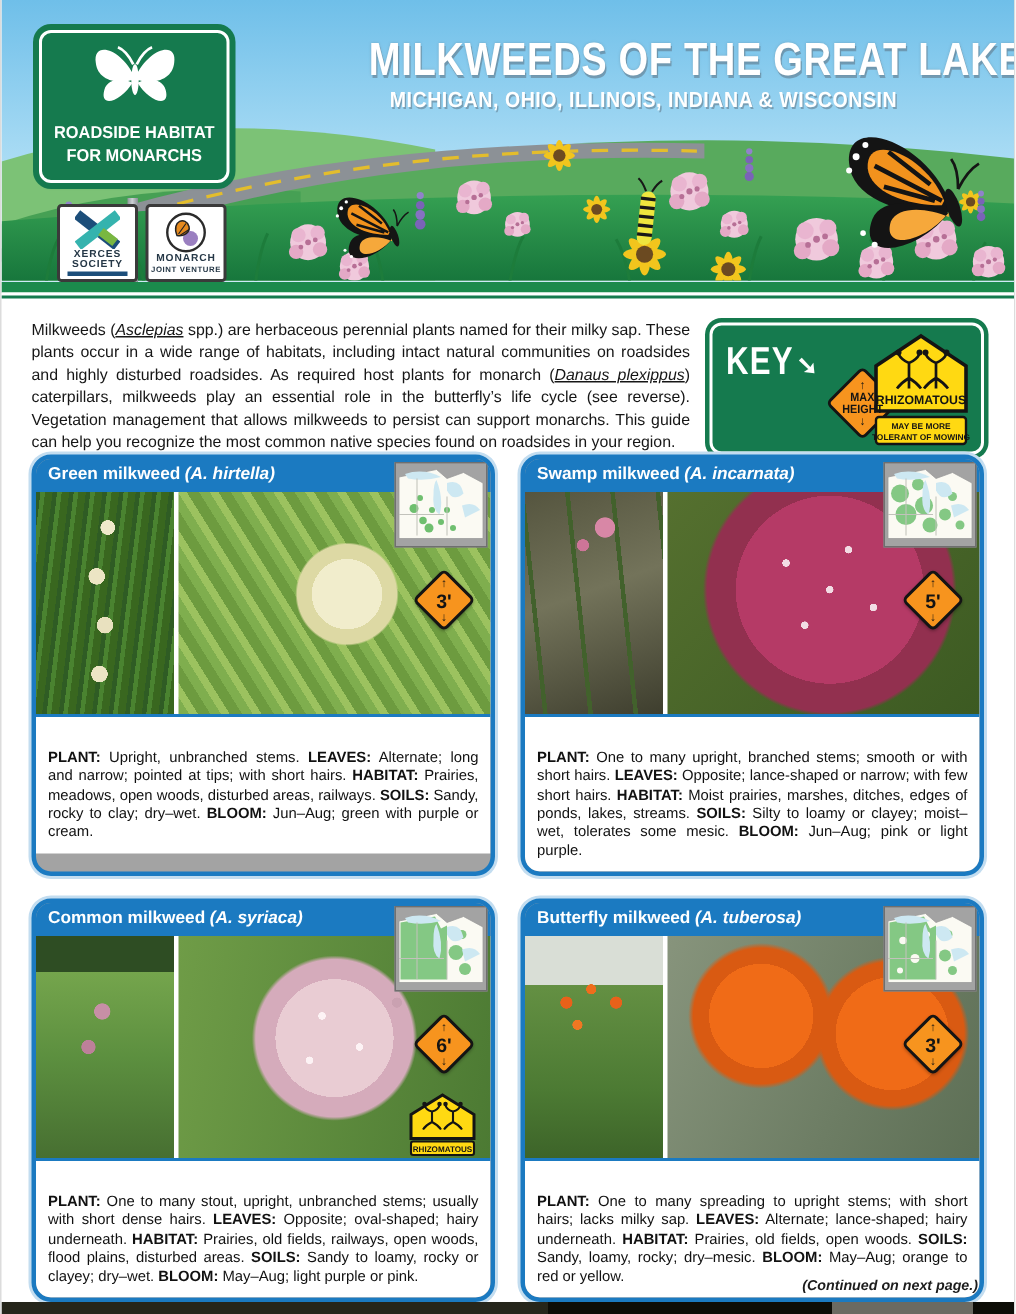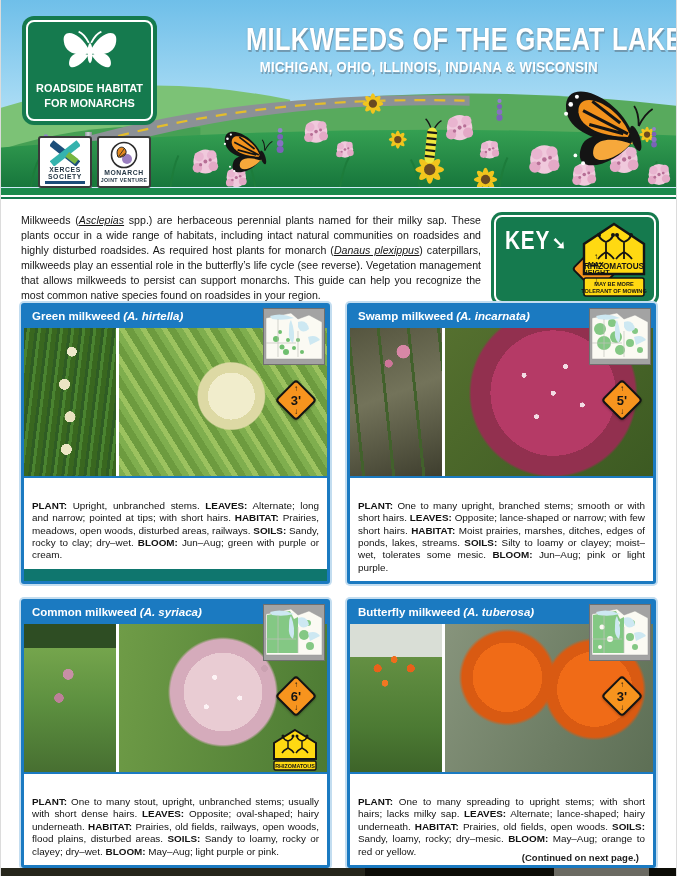--- a/index.html
+++ b/index.html
@@ -36,21 +36,21 @@
   .logo-box .lg-l1 { font-size:6.8px; font-weight:bold; color:#253746; letter-spacing:.6px; line-height:1.1; }
   .logo-box .lg-l2 { font-size:5.2px; font-weight:bold; color:#253746; letter-spacing:.4px; line-height:1.2; }
   .xerces-strip { width:40px; height:3px; background:#1c4e7a; margin-top:1px; }
 
   
   .content { padding:0 20px; }
   .intro-row { display:flex; gap:13px; margin-top:14px; align-items:flex-start; }
   .intro-text { flex:1; font-size:10.6px; line-height:1.42; text-align:justify; color:#161616; }
   .intro-text .it { font-style:italic;text-decoration:underline; }
 
-  .key-sign { position:relative; width:162px; height:88px; flex:none; margin-top:2px;
+  .key-sign { position:relative; width:183px; height:88px; flex:none; margin-top:2px;
               background:#157a4e; border:2px solid #fff; border-radius:8px;
               box-shadow:0 0 0 3px #157a4e; }
   .key-label { position:absolute; left:9px; top:8px; font-size:26px; font-weight:bold; color:#fff;
                display:inline-block; transform:scaleX(.8); transform-origin:left; letter-spacing:1px; }
   .key-arrow { position:absolute; left:56px; top:16px; font-size:17px; color:#fff; font-weight:bold; }
   .key-diamond { position:absolute; left:74px; top:26px; width:52px; height:52px; }
   .key-rhiz { position:absolute; right:6px; top:5px; }
 
   
   .dia { position:relative; }
@@ -62,22 +62,22 @@
   .dia .arr { font-size:8px; font-weight:bold; color:#141414; }
   .dia .num { font-size:13px; font-weight:bold; color:#141414; padding:1px 0; }
   .dia .mh  { font-size:8px; font-weight:bold; color:#141414; letter-spacing:0; transform:scaleX(.9); }
 
   
   .section-heading { margin:13px 0 7px; font-size:13.5px; font-weight:bold; color:#101010; letter-spacing:-.1px; }
   .section-heading .suffix { font-size:9.5px; font-weight:bold; }
 
   
   .cards { display:grid; grid-template-columns:1fr 1fr; gap:15px 17px; }
-  .card { position:relative; border:3px solid #1b7ac1; border-radius:3px;
-          box-shadow:0 0 0 2px #c3ddf0; background:#0f766e; overflow:hidden; }
+  .card { position:relative; border:3px solid #1b7ac1; border-radius:13px;
+          box-shadow:0 0 0 2px #c3ddf0; background:#a3a3a3; overflow:hidden; }
   .card-title { background:#1b7ac1; color:#fff; font-size:11.5px; font-weight:bold;
                 padding:4px 8px; line-height:1.2; }
   .card-title .csci { font-style:italic; margin-left:3px; }
   .photos { display:flex; gap:3px; height:148px; background:#fff; }
   .ph { height:100%; }
   .ph-left { width:92px; flex:none; }
   .ph-right { flex:1; }
   .desc { border-top:2px solid #1b7ac1; padding:22px 8px 7px; font-size:9.9px; line-height:1.25;
           text-align:justify; color:#111; background:#fff; }
   .desc b { font-weight:bold; }
@@ -134,21 +134,21 @@
       linear-gradient(#d9ded6 0 22%, transparent 22%),
       linear-gradient(#6f9a4a, #4c7a33 70%, #3d6429); }
   .ph-b-r { background:
       radial-gradient(circle at 30% 36%, #f06b17 0 20%, #d95a12 20% 26%, transparent 28%),
       radial-gradient(circle at 72% 44%, #f06b17 0 22%, #d95a12 22% 28%, transparent 30%),
       radial-gradient(circle 5px at 30% 36%, #f9a03f 65%, transparent 70%),
       radial-gradient(circle 5px at 72% 44%, #f9a03f 65%, transparent 70%),
       linear-gradient(115deg, #87947c, #6d7d64 60%, #5d6f55); }
 
   
-  .footer-note { position:absolute; right:37px; bottom:13px; font-size:9.5px; 
+  .footer-note { position:absolute; right:24px; bottom:13px; font-size:9.5px; font-style:italic;
                  font-weight:bold; color:#1c1c1c; }
   .bottom-bar { position:absolute; left:0; right:0; bottom:0; height:8px;
                 background:linear-gradient(90deg,#26261b 0 54%,#0d0d07 54% 82%,#6b6a62 82% 96%,#0d0d07 96%); }
 </style>
 </head>
 <body>
 
 <div class="page">
 
   <div class="header">

